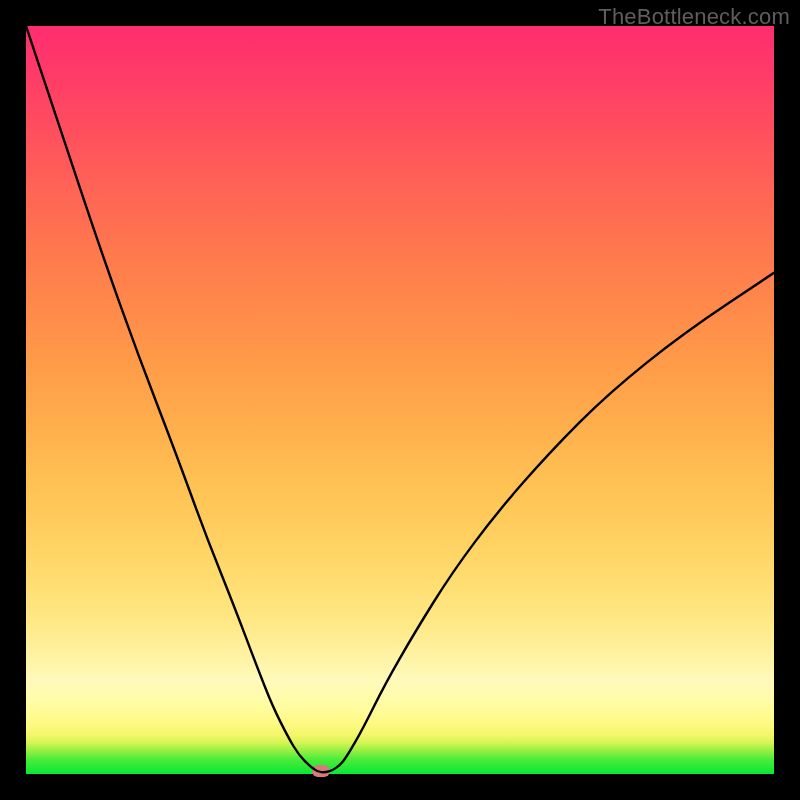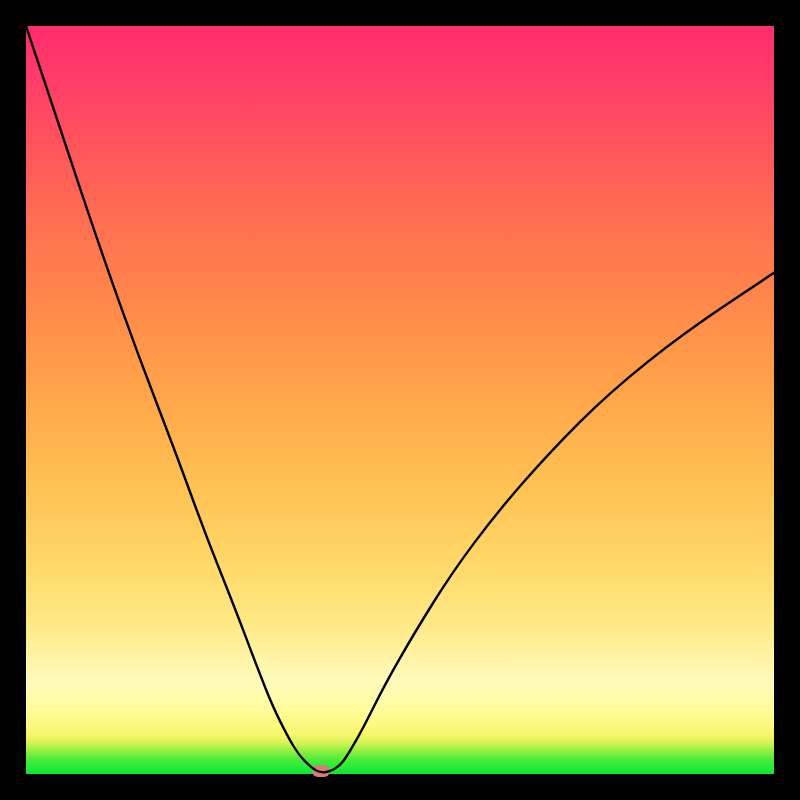--- a/index.html
+++ b/index.html
@@ -77,19 +77,20 @@
     height: 12px;
     border-radius: 6px;
     background: #d77b7a;
     z-index: 2;
   }
 </style>
 </head>
 <body>
 
 <div class="frame">
+  <div class="watermark">TheBottleneck.com</div>
   <div class="plot">
     <div class="marker" style="left: 286.46px; top: 739.008px; background: rgb(215, 123, 122);"></div>
     <svg class="curve" viewBox="0 0 748 748" preserveAspectRatio="none">
       <path d="M 0.0 0.0 Q 0.0 0.0 18.7 56.1 Q 37.4 112.2 56.1 168.3 Q 74.8 224.4 93.5 276.8 Q 112.2 329.1 130.9 377.7 Q 149.6 426.4 164.6 467.5 Q 179.5 508.6 194.5 546.0 Q 209.4 583.4 220.7 613.4 Q 231.9 643.3 239.4 662.0 Q 246.8 680.7 254.3 695.6 Q 261.8 710.6 267.4 720.0 Q 273.0 729.3 278.6 734.9 Q 284.2 740.5 288.0 743.1 Q 291.7 745.8 295.5 746.1 Q 299.2 746.5 302.9 745.4 Q 306.7 744.3 310.4 741.6 Q 314.2 739.0 317.9 734.2 Q 321.6 729.3 329.1 716.2 Q 336.6 703.1 347.8 680.7 Q 359.0 658.2 374.0 632.1 Q 389.0 605.9 407.7 576.0 Q 426.4 546.0 448.8 516.1 Q 471.2 486.2 497.4 456.3 Q 523.6 426.4 553.5 396.4 Q 583.4 366.5 620.8 336.6 Q 658.2 306.7 703.1 276.8 T 748.0 246.8" fill="none" stroke="#000000" stroke-width="2.4" stroke-linejoin="round" stroke-linecap="round"></path>
     </svg>
   </div>
 </div>
 
 </body></html>

